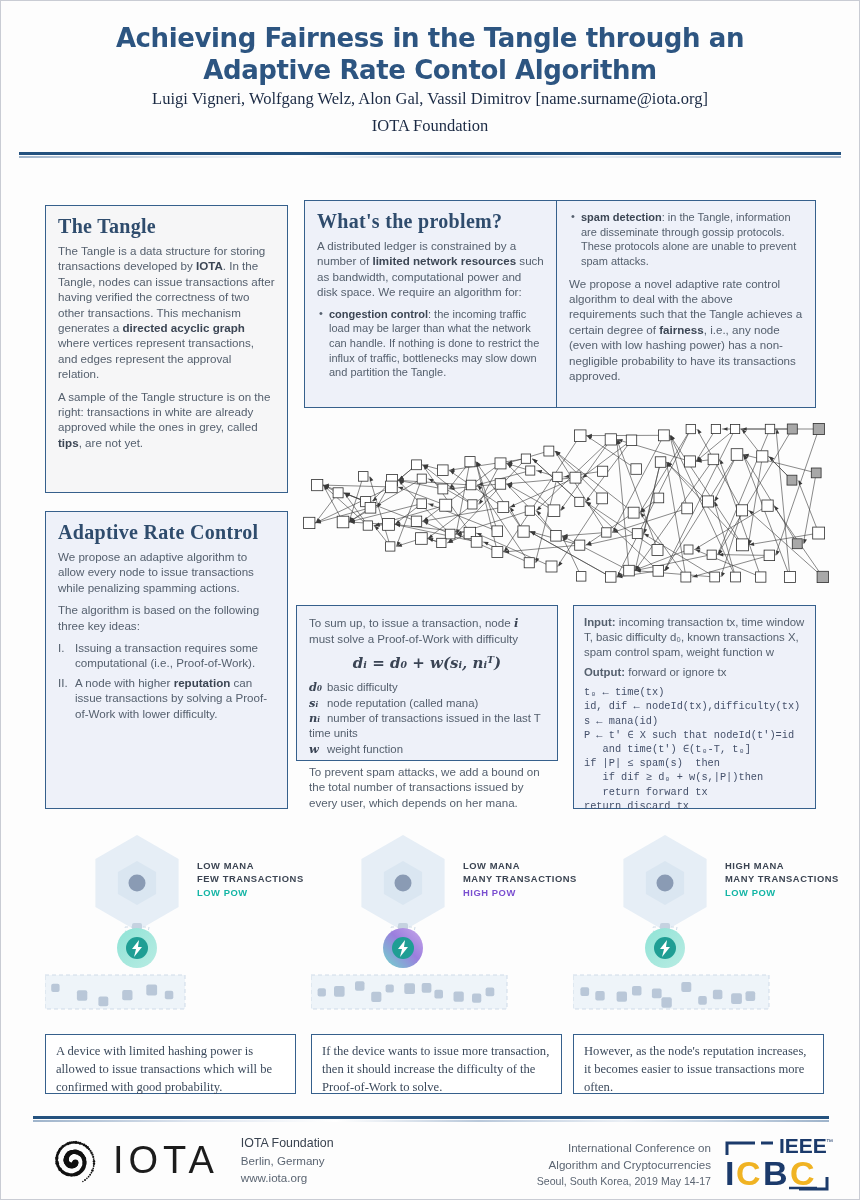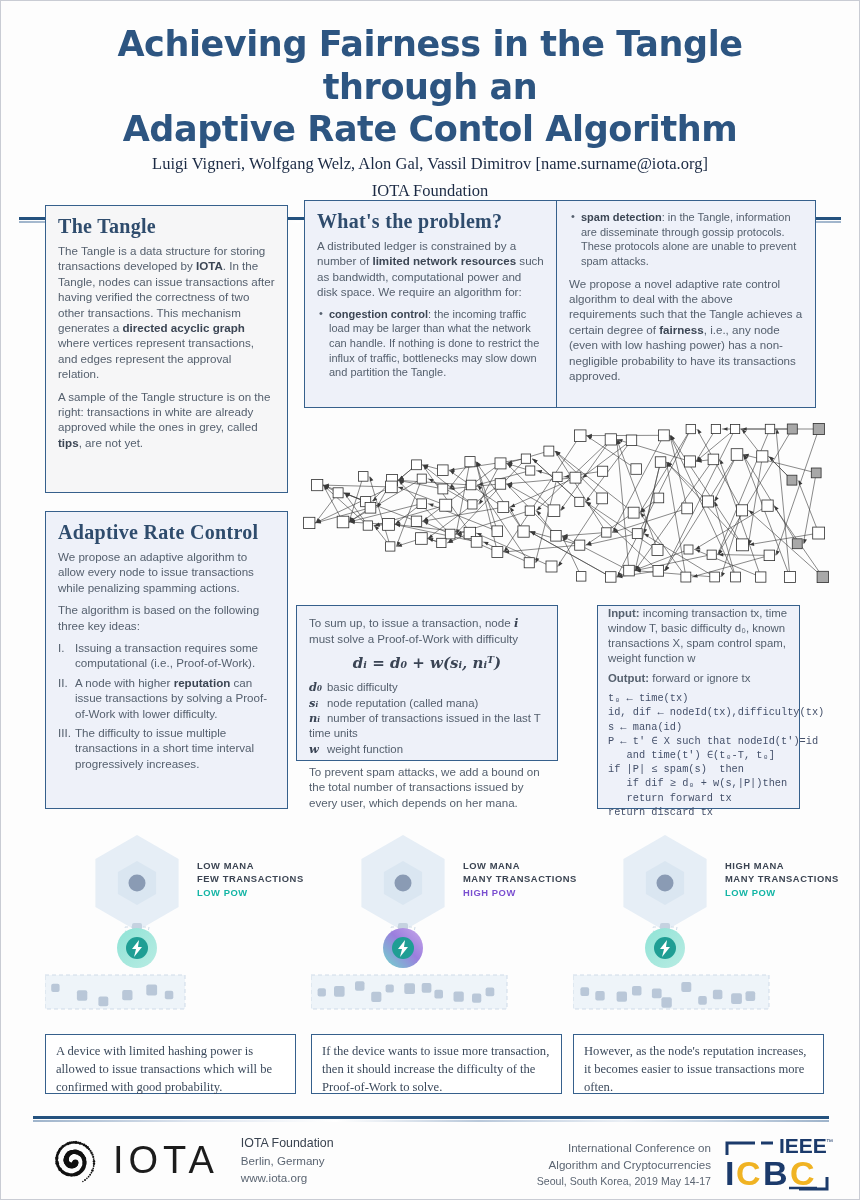--- a/index.html
+++ b/index.html
@@ -14,21 +14,21 @@
     background: #fdfdfd;
     border: 1px solid #c9ccd4;
     overflow: hidden;
   }
 
   
   .header { padding: 22px 40px 0 40px; text-align: center; }
   .ptitle {
     font-family: "DejaVu Sans", sans-serif;
     font-weight: bold;
-    font-size: 35px;
+    font-size: 26px;
     line-height: 1.22;
     color: #2d5581;
     letter-spacing: -0.4px;
   }
   .authors {
     font-family: "Liberation Serif", serif;
     font-size: 16.5px;
     color: #1b2a44;
     line-height: 1.55;
   }
@@ -591,37 +591,36 @@
     </svg>
   </div>
 
   <div class="box blue" style="left:44px; top:510px; width:243px; height:298px;">
     <div class="sec-title">Adaptive Rate Control</div>
     <div class="body-txt">We propose an adaptive algorithm to allow every node to issue transactions while penalizing spamming actions.</div>
     <div class="body-txt">The algorithm is based on the following three key ideas:</div>
     <ol class="romans" id="arc-list">
         <li><span class="rn">I.</span><span>Issuing a transaction requires some computational (i.e., Proof-of-Work).</span></li>
         <li><span class="rn">II.</span><span>A node with higher </span><b>reputation</b><span> can issue transactions by solving a Proof-of-Work with lower difficulty.</span></li>
-        <li><span class="rn">III.</span><span>The difficulty to issue multiple transactions in a short time interval progressively increases.</span></li>
       </ol>
   </div>
 
   <div class="box blue" style="left:295px; top:604px; width:262px; height:156px;">
     <div class="body-txt"><span>To sum up, to issue a transaction, node </span><span class="ital">i</span><span> must solve a Proof-of-Work with difficulty</span></div>
     <div class="formula">dᵢ = d₀ + w(sᵢ, nᵢᵀ)</div>
     <div class="deflist" id="formula-defs">
         <div class="row"><span class="sym">d₀</span><span>basic difficulty</span></div>
         <div class="row"><span class="sym">sᵢ</span><span>node reputation  (called mana)</span></div>
         <div class="row"><span class="sym">nᵢ</span><span>number of transactions issued in the last T time units</span></div>
         <div class="row"><span class="sym">w</span><span>weight function</span></div>
       </div>
     <div class="body-txt">To prevent spam attacks, we add a bound on the total number of transactions issued by every user, which depends on her mana.</div>
   </div>
 
-  <div class="box blue" style="left:596px; top:604px; width:203px; height:204px; padding:0 10px;">
+  <div class="box blue" style="left:572px; top:604px; width:243px; height:204px; padding:9px 10px;">
     <div class="codehdr"><b>Input:</b><span> incoming transaction tx, time window T, basic difficulty d₀, known transactions X, spam control spam, weight function w</span></div>
     <div class="codehdr"><b>Output:</b><span> forward or ignore tx</span></div>
     <pre class="code">t₀ ← time(tx)
 id, dif ← nodeId(tx),difficulty(tx)
 s ← mana(id)
 P ← t′ ∈ X such that nodeId(t′)=id
    and time(t′) ∈(t₀-T, t₀]
 if |P| ≤ spam(s)  then
    if dif ≥ d₀ + w(s,|P|)then
    return forward tx

